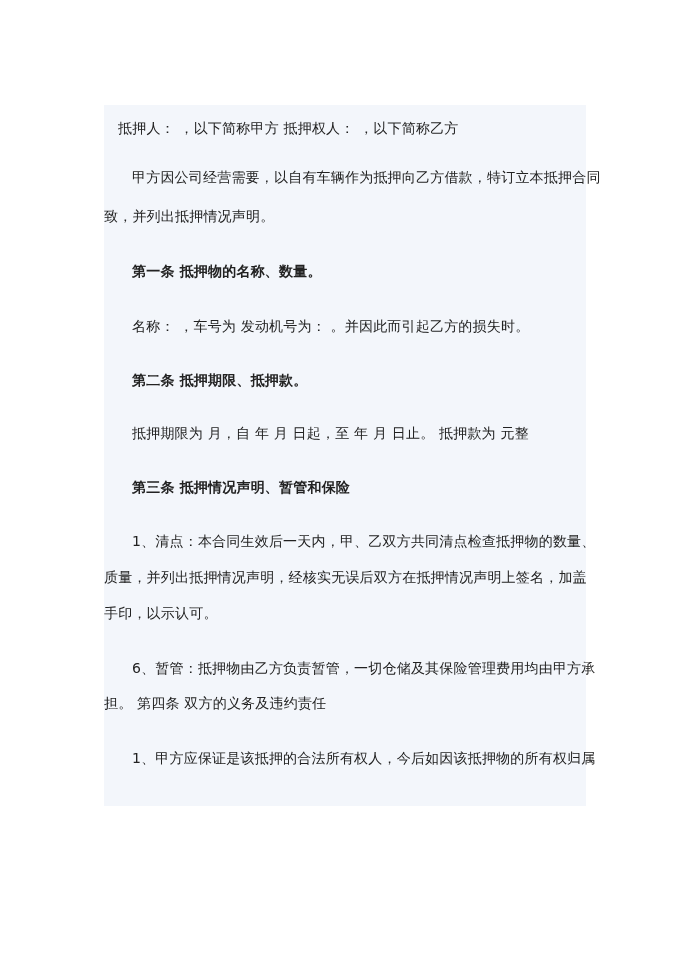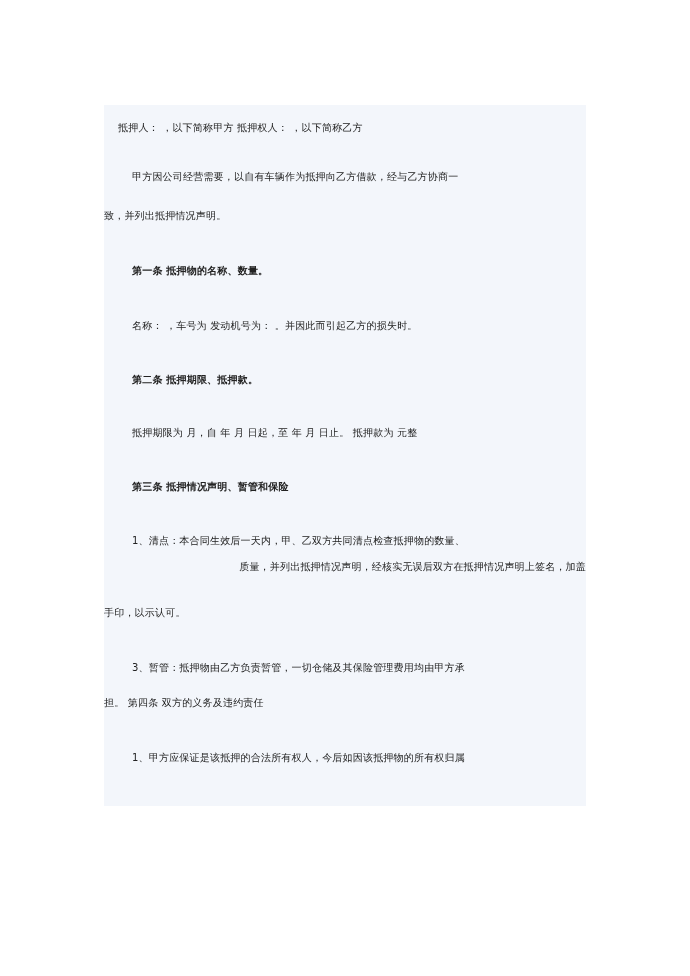--- a/index.html
+++ b/index.html
@@ -28,42 +28,42 @@
       left: 104px;
       top: 105px;
       width: 482px;
       height: 701px;
       background: #f3f6fb;
     }
     .line {
       position: absolute;
       left: 0;
       width: 482px;
-      font-size: 10px;
+      font-size: 14px;
       line-height: 20px;
       white-space: nowrap;
       letter-spacing: 0.2px;
     }
     .bold {
       font-weight: bold;
     }
   </style>
 </head>
 <body>
 
 <div class="page">
   <div class="content-block">
     <div class="line" style="top:13px; left:14px;">抵押人：  ，以下简称甲方 抵押权人：  ，以下简称乙方</div>
-    <div class="line" style="top:62px; left:28px;">甲方因公司经营需要，以自有车辆作为抵押向乙方借款，经与乙方协商一</div>
+    <div class="line" style="top:62px; left:28px;">甲方因公司经营需要，以自有车辆作为抵押向乙方借款，特订立本抵押合同</div>
     <div class="line" style="top:101px; left:0px;">致，并列出抵押情况声明。</div>
     <div class="line bold" style="top:156px; left:28px;">第一条 抵押物的名称、数量。</div>
     <div class="line" style="top:211px; left:28px;">名称：  ，车号为 发动机号为：  。并因此而引起乙方的损失时。</div>
     <div class="line bold" style="top:265px; left:28px;">第二条 抵押期限、抵押款。</div>
     <div class="line" style="top:318px; left:28px;">抵押期限为 月，自 年 月 日起，至 年 月 日止。 抵押款为 元整</div>
     <div class="line bold" style="top:372px; left:28px;">第三条 抵押情况声明、暂管和保险</div>
     <div class="line" style="top:426px; left:28px;">1、清点：本合同生效后一天内，甲、乙双方共同清点检查抵押物的数量、</div>
-    <div class="line" style="top:452px; left:0px;text-align:right;">质量，并列出抵押情况声明，经核实无误后双方在抵押情况声明上签名，加盖</div>
+    <div class="line" style="top:462px; left:0px;text-align:right;">质量，并列出抵押情况声明，经核实无误后双方在抵押情况声明上签名，加盖</div>
     <div class="line" style="top:498px; left:0px;">手印，以示认可。</div>
-    <div class="line" style="top:553px; left:28px;">3、暂管：抵押物由乙方负责暂管，一切仓储及其保险管理费用均由甲方承</div>
+    <div class="line" style="top:553px; left:28px;">6、暂管：抵押物由乙方负责暂管，一切仓储及其保险管理费用均由甲方承</div>
     <div class="line" style="top:588px; left:0px;">担。 第四条 双方的义务及违约责任</div>
     <div class="line" style="top:643px; left:28px;">1、甲方应保证是该抵押的合法所有权人，今后如因该抵押物的所有权归属</div>
   </div>
 </div>
 
 </body></html>

